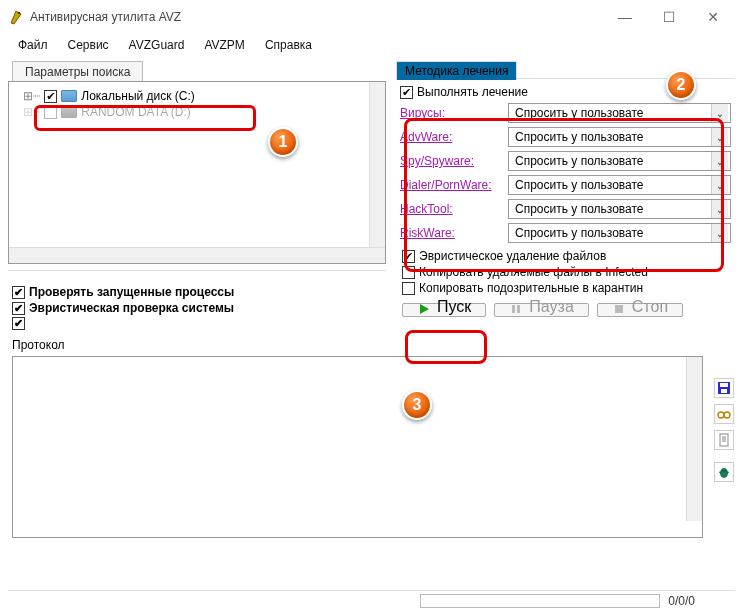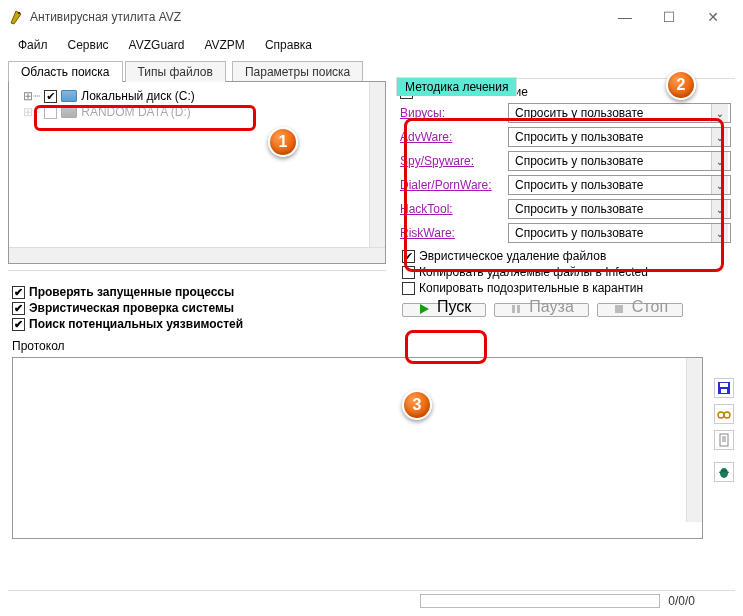--- a/index.html
+++ b/index.html
@@ -149,22 +149,22 @@
     flex-direction: column;
     position: relative;
   }
   .group-title {
     font-size: 12px;
     border: 1px solid #ddd;
     border-bottom: none;
     padding: 2px 8px;
     width: fit-content;
     position: relative;
-    top: 17px;
-    background: #5eead4;
+    top: 1px;
+    background: #0369a1;
   }
   .method-box {
     border-top: 1px solid #ddd;
     padding: 6px 4px 0 4px;
     margin-top: -1px;
   }
   .method-top {
     display: flex;
     align-items: flex-end;
     gap: 4px;
@@ -350,24 +350,20 @@
   <div class="mitem">Сервис</div>
   <div class="mitem">AVZGuard</div>
   <div class="mitem">AVZPM</div>
   <div class="mitem">Справка</div>
 </div>
 
 <div class="main">
 
   <div class="left-col">
     <div style="display:flex;align-items:flex-end;">
-      <div class="tabs left-tabs-right-group">
-        <div class="tab active">Область поиска</div>
-        <div class="tab inactive">Типы файлов</div>
-      </div>
       <div class="tab inactive" style="margin-left:4px;">Параметры поиска</div>
     </div>
     <div class="tree-box">
       <div class="tree-item" style="margin-top:6px;">
         <span class="tree-connector">⊞┈</span>
         <span class="chk checked"></span>
         <span class="drive-icon"></span>
         <span>Локальный диск (C:)</span>
       </div>
       <div class="tree-item" style="opacity:.35;">
@@ -388,21 +384,20 @@
       <div class="ck-row">
         <span class="chk checked"></span>
         <span>Проверять запущенные процессы</span>
       </div>
       <div class="ck-row">
         <span class="chk checked"></span>
         <span>Эвристическая проверка системы</span>
       </div>
       <div class="ck-row">
         <span class="chk checked"></span>
-        <span>Поиск потенциальных уязвимостей</span>
       </div>
     </div>
   </div>
 
   <div class="right-col">
     <div class="group-title">Методика лечения</div>
     <div class="method-box">
       <div class="method-top ck-row">
         <span class="chk checked"></span>
         <span>Выполнять лечение</span>

